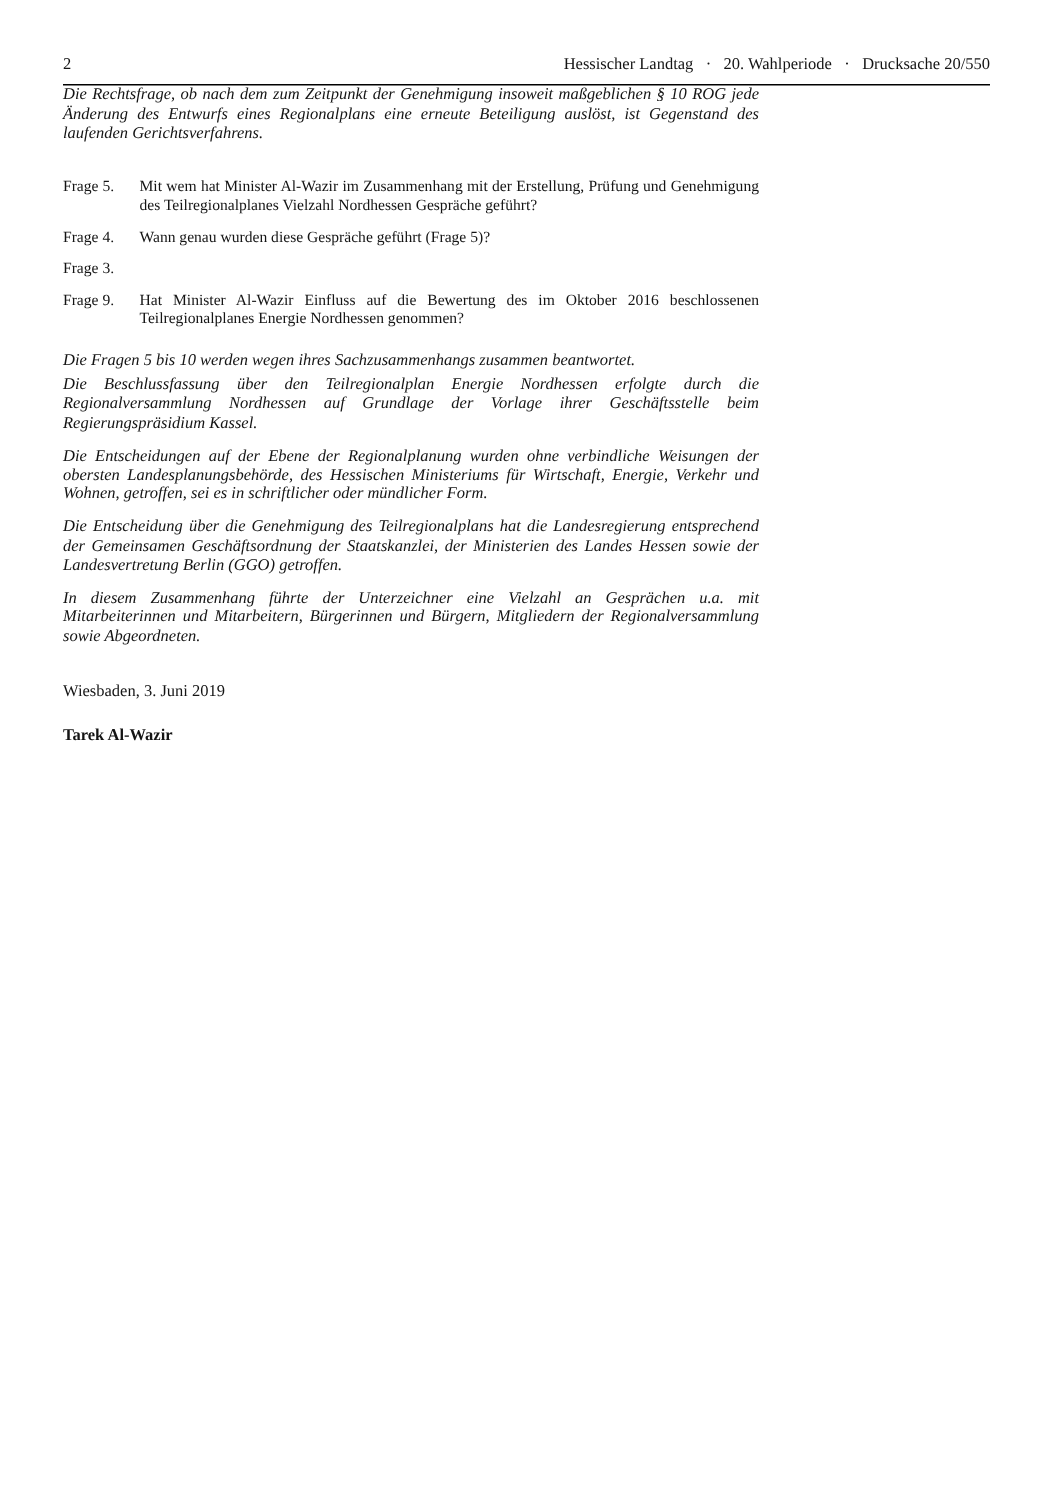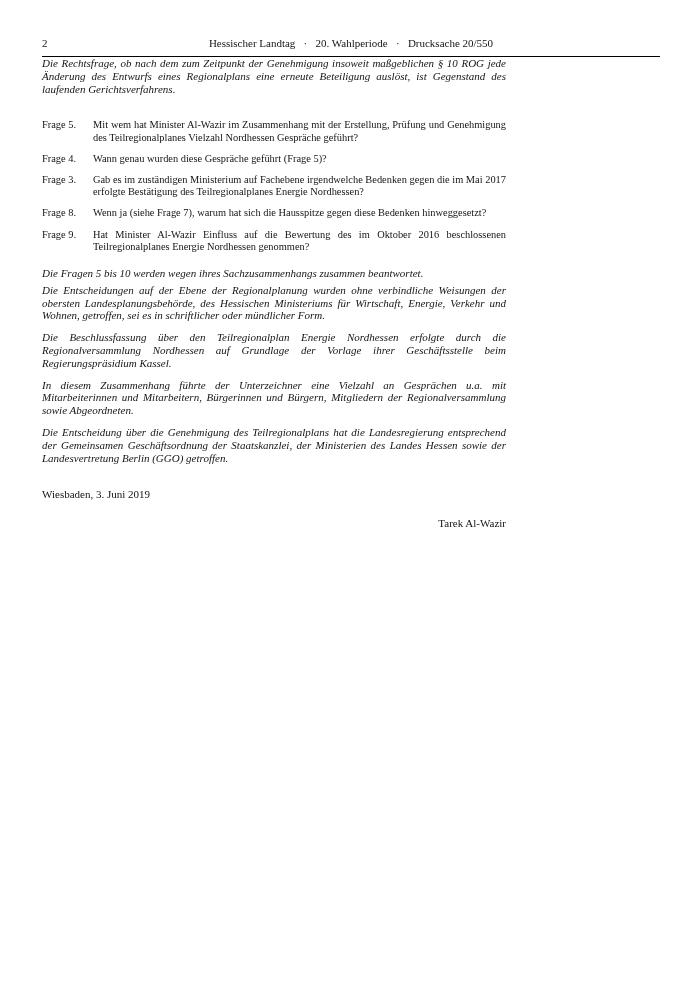--- a/index.html
+++ b/index.html
@@ -24,21 +24,21 @@
     line-height: 14px;
     height: 16px;
   }
   .header .num {
     position: absolute;
     left: 0;
     top: 0;
   }
   .header .title {
     display: block;
-    text-align: center;
+    text-align: right;
     white-space: pre;
   }
   .rule {
     border: 0;
     border-top: 1.4px solid #000;
     margin: 4px 0 0 0;
   }
   .content {
     width: 464px;
     font-size: 11px;
@@ -79,22 +79,22 @@
   }
   p.para.tight {
     margin-bottom: 4px;
   }
   .dateline {
     margin-top: 24px;
     text-align: left;
   }
   .signature {
     margin-top: 16px;
-    text-align: right;
-    font-weight: normal;
+    text-align: left;
+    font-weight: bold;
   }
 </style>
 </head>
 <body>
 
 <div class="page">
 
   <div class="header">
     <span class="num">2</span>
     <span class="title">Hessischer Landtag   ·   20. Wahlperiode   ·   Drucksache 20/550</span>
@@ -109,38 +109,33 @@
       <div class="q">
         <span class="lbl">Frage 5.</span>
         <span class="txt">Mit wem hat Minister Al-Wazir im Zusammenhang mit der Erstellung, Prüfung und Genehmigung des Teilregionalplanes Vielzahl Nordhessen Gespräche geführt?</span>
       </div>
       <div class="q">
         <span class="lbl">Frage 4.</span>
         <span class="txt">Wann genau wurden diese Gespräche geführt (Frage 5)?</span>
       </div>
       <div class="q">
         <span class="lbl">Frage 3.</span>
-        <span class="txt">Gab es im zuständigen Ministerium auf Fachebene irgendwelche Bedenken gegen die im Mai 2017 erfolgte Bestätigung des Teilregionalplanes Energie Nordhessen?</span>
-      </div>
-      <div class="q">
-        <span class="lbl">Frage 8.</span>
-        <span class="txt">Wenn ja (siehe Frage 7), warum hat sich die Hausspitze gegen diese Bedenken hinweggesetzt?</span>
       </div>
       <div class="q">
         <span class="lbl">Frage 9.</span>
         <span class="txt">Hat Minister Al-Wazir Einfluss auf die Bewertung des im Oktober 2016 beschlossenen Teilregionalplanes Energie Nordhessen genommen?</span>
       </div>
     </div>
 
     <div class="answers">
       <p class="para tight">Die Fragen 5 bis 10 werden wegen ihres Sachzusammenhangs zusammen beantwortet.</p>
+      <p class="para">Die Beschlussfassung über den Teilregionalplan Energie Nordhessen erfolgte durch die Regionalversammlung Nordhessen auf Grundlage der Vorlage ihrer Geschäftsstelle beim Regierungspräsidium Kassel.</p>
       <p class="para">Die Entscheidungen auf der Ebene der Regionalplanung wurden ohne verbindliche Weisungen der obersten Landesplanungsbehörde, des Hessischen Ministeriums für Wirtschaft, Energie, Verkehr und Wohnen, getroffen, sei es in schriftlicher oder mündlicher Form.</p>
-      <p class="para">Die Beschlussfassung über den Teilregionalplan Energie Nordhessen erfolgte durch die Regionalversammlung Nordhessen auf Grundlage der Vorlage ihrer Geschäftsstelle beim Regierungspräsidium Kassel.</p>
+      <p class="para">Die Entscheidung über die Genehmigung des Teilregionalplans hat die Landesregierung entsprechend der Gemeinsamen Geschäftsordnung der Staatskanzlei, der Ministerien des Landes Hessen sowie der Landesvertretung Berlin (GGO) getroffen.</p>
       <p class="para">In diesem Zusammenhang führte der Unterzeichner eine Vielzahl an Gesprächen u.a. mit Mitarbeiterinnen und Mitarbeitern, Bürgerinnen und Bürgern, Mitgliedern der Regionalversammlung sowie Abgeordneten.</p>
-      <p class="para">Die Entscheidung über die Genehmigung des Teilregionalplans hat die Landesregierung entsprechend der Gemeinsamen Geschäftsordnung der Staatskanzlei, der Ministerien des Landes Hessen sowie der Landesvertretung Berlin (GGO) getroffen.</p>
     </div>
 
     <p class="dateline">Wiesbaden, 3. Juni 2019</p>
     <p class="signature">Tarek Al-Wazir</p>
 
   </div>
 
 </div>
 
 </body></html>

